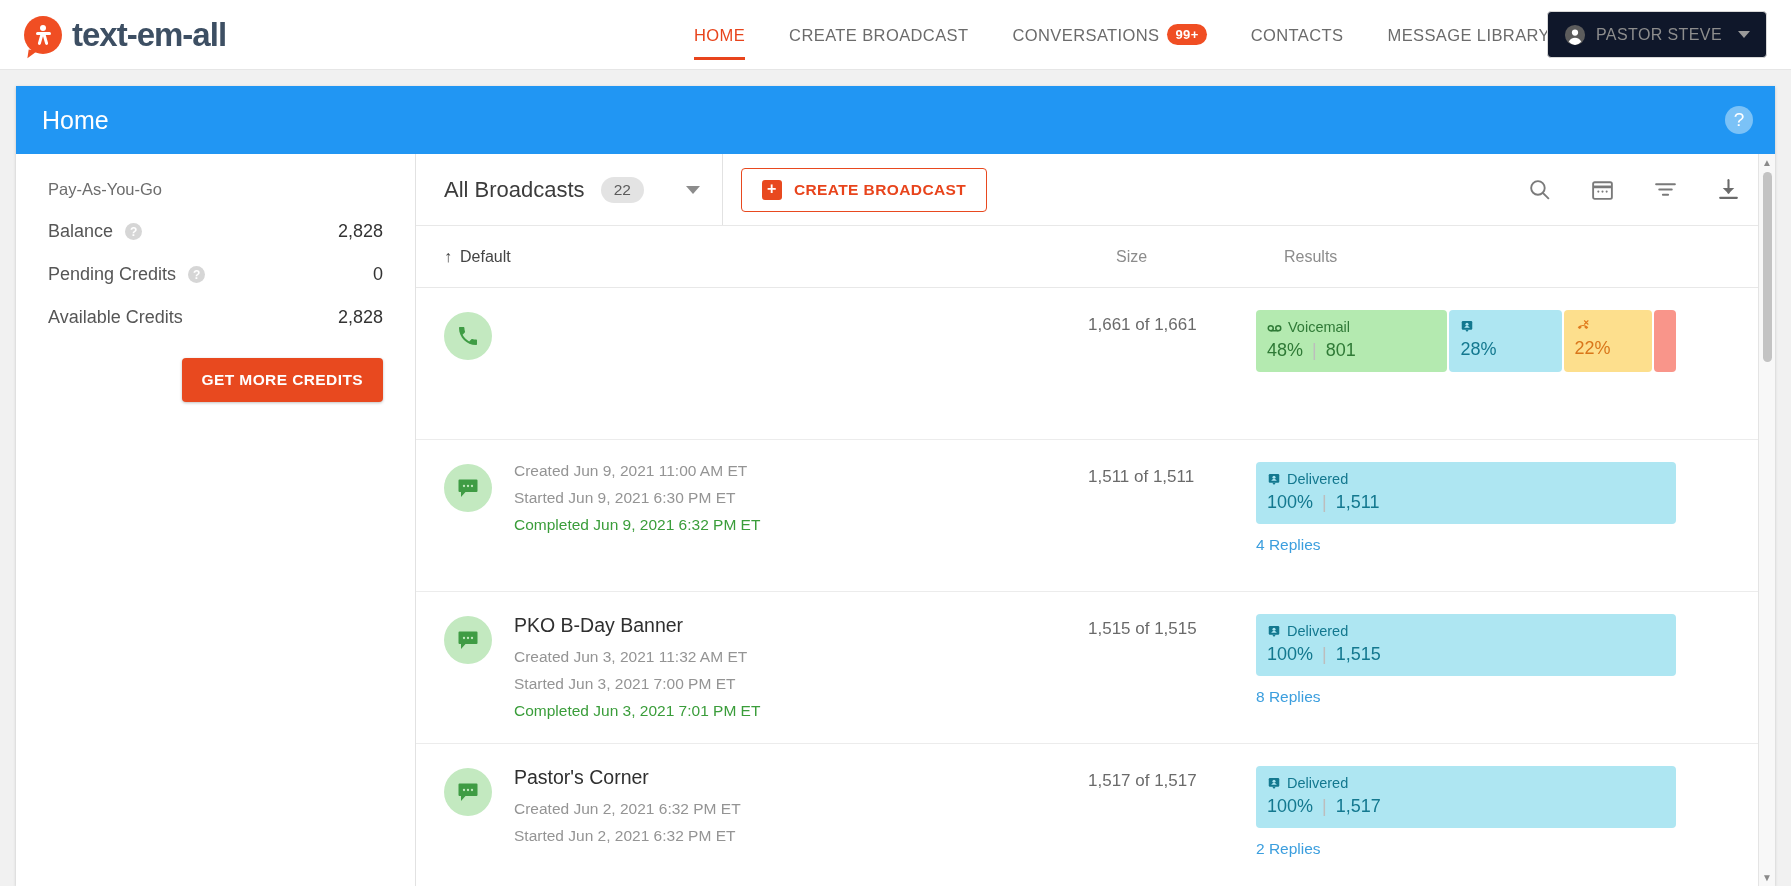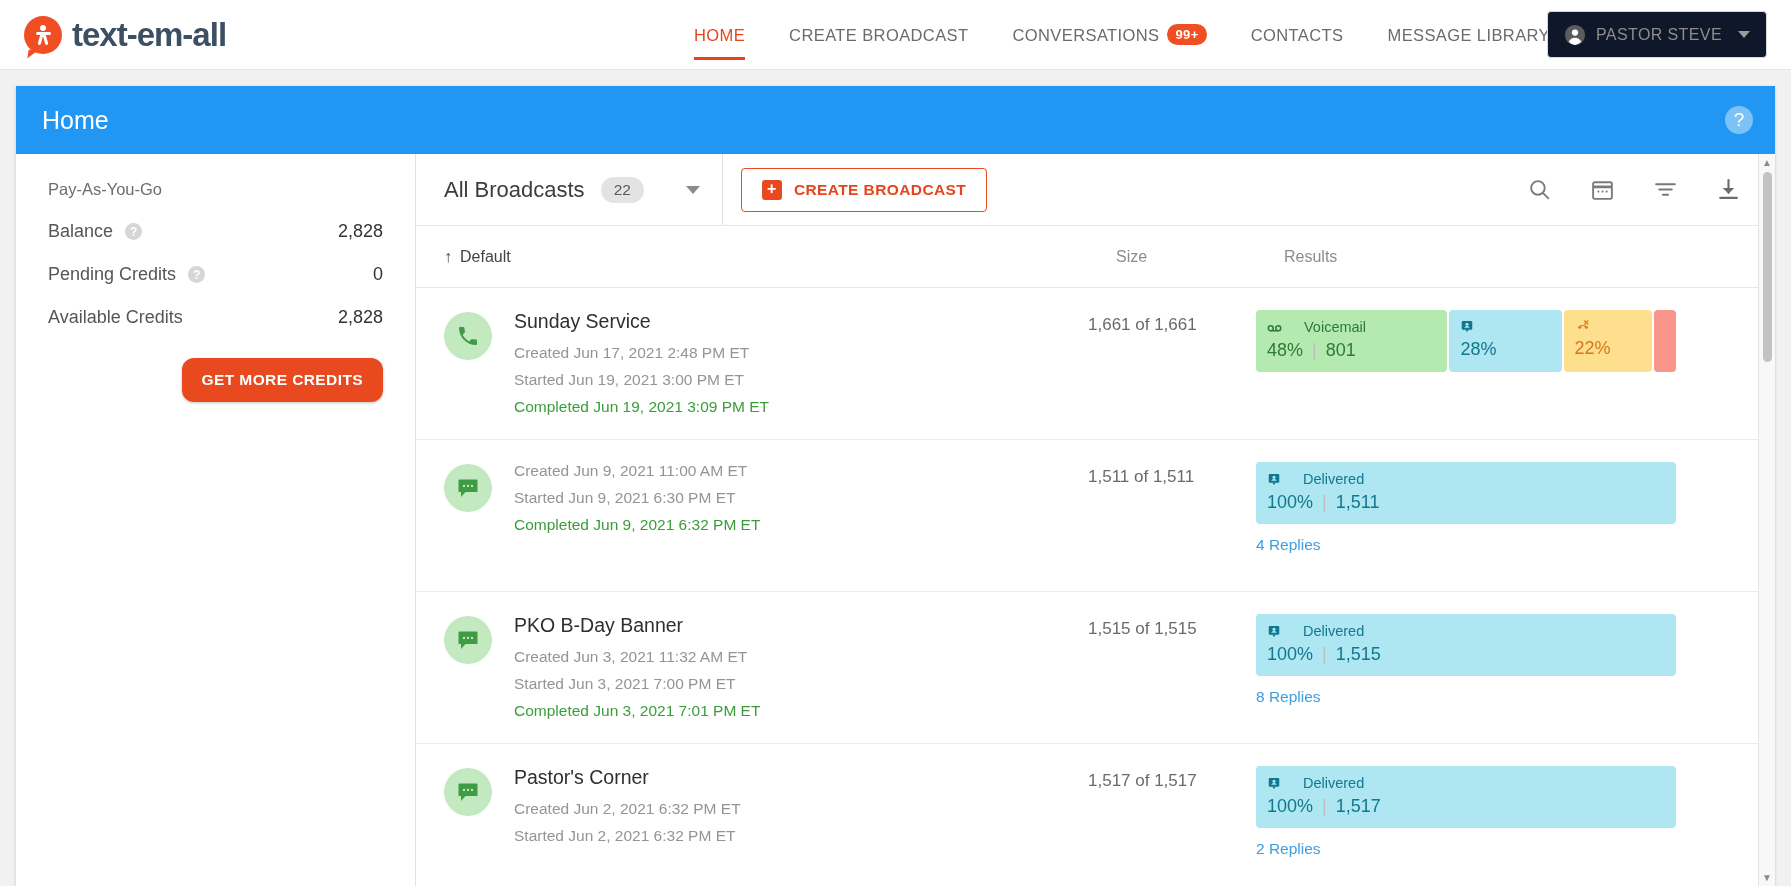--- a/index.html
+++ b/index.html
@@ -111,21 +111,21 @@
   .credit-left { display:flex; align-items:center; gap:12px; }
   .credit-label { font-size: 18px; color: #565656; }
   .qmark {
     width:17px;height:17px;border-radius:50%;background:#d6d6d6;color:#fff;
     font-size:12px; display:flex;align-items:center;justify-content:center;
     cursor:pointer; font-weight:bold;
   }
   .credit-value { font-size: 18px; color: #333; }
   .credits-btn {
     margin-top: 8px; float: right;
-    background: #e8491f; color:#fff; border:none; border-radius: 12px;
+    background: #e8491f; color:#fff; border:none; border-radius: 4px;
     padding: 13px 20px; font-size: 15.5px; font-weight: bold;
     letter-spacing: .4px; cursor: pointer;
     box-shadow: 0 1px 3px rgba(0,0,0,.25);
   }
 
   
   .main { flex: 1; min-width: 0; display:flex; flex-direction: column; position: relative; }
   .toolbar {
     height: 72px; flex: 0 0 72px;
     display:flex; align-items: stretch; border-bottom: 1px solid #e8e8e8;
@@ -188,21 +188,21 @@
   .row-meta.done { color: #3a9d3a; margin-bottom: 0; }
   .row-size { position:absolute; left: 672px; top: 27px; font-size: 17px; color: #6a6a6a; white-space: nowrap;}
   .row-results { position:absolute; left: 840px; top: 22px; width: 420px; }
 
   .res-bar { display:flex; gap: 2px; height: 62px; }
   .seg {
     border-radius: 4px; padding: 9px 11px 0 11px;
     display:flex; flex-direction: column; justify-content: flex-start;
     overflow: hidden;
   }
-  .seg-top { font-size: 14.5px; display:flex; align-items:center; gap: 22px; white-space:nowrap; margin-bottom: 5px; text-align: center;}
+  .seg-top { font-size: 14.5px; display:flex; align-items:center; gap: 6px; white-space:nowrap; margin-bottom: 5px; text-align: center;}
   .seg-bot { font-size: 18px; display:flex; align-items:center; gap: 9px; white-space:nowrap;}
   .seg-div { color: #bdbdbd; font-weight: 300; }
   .seg-green { background:#b4eab0; color:#2f7a36; }
   .seg-blue  { background:#aee6f2; color:#13788f; }
   .seg-yellow{ background:#fddf8d; color:#d9761a; }
   .seg-red   { background:#f9958a; }
   .replies { margin-top: 12px; font-size: 15.5px; color: #3b9ede; cursor:pointer; }
 
   
   .vscroll {
@@ -345,26 +345,20 @@
             <div class="th-results">Results</div>
           </div>
         </div>
         <div id="rows">
             <div class="row">
               <div class="row-avatar">
                 <svg width="24" height="24" viewBox="0 0 24 24" fill="#3f9c44">
                   <path d="M6.6 10.8c1.5 2.9 3.7 5.1 6.6 6.6l2.2-2.2c.3-.3.7-.4 1-.2 1.1.4 2.3.6 3.6.6.6 0 1 .4 1 1V20c0 .6-.4 1-1 1C10.6 21 3 13.4 3 4c0-.6.4-1 1-1h3.4c.6 0 1 .4 1 1 0 1.2.2 2.4.6 3.6.1.4 0 .7-.2 1l-2.2 2.2z"></path>
                 </svg>
               </div>
-              <div class="row-info">
-                <div class="row-title">Sunday Service</div>
-                <div class="row-meta">Created Jun 17, 2021 2:48 PM ET</div>
-                <div class="row-meta">Started Jun 19, 2021 3:00 PM ET</div>
-                <div class="row-meta done">Completed Jun 19, 2021 3:09 PM ET</div>
-              </div>
               <div class="row-size">1,661 of 1,661</div>
               <div class="row-results">
                 <div class="res-bar">
                   <div class="seg seg-green" style="width: 48%;">
                     <div class="seg-top">
                       <svg width="15" height="15" viewBox="0 0 24 24" fill="none" stroke="#2f7a36" stroke-width="2.4">
                         <circle cx="6" cy="13" r="4"></circle>
                         <circle cx="18" cy="13" r="4"></circle>
                         <line x1="6" y1="17" x2="18" y2="17"></line>
                       </svg>

